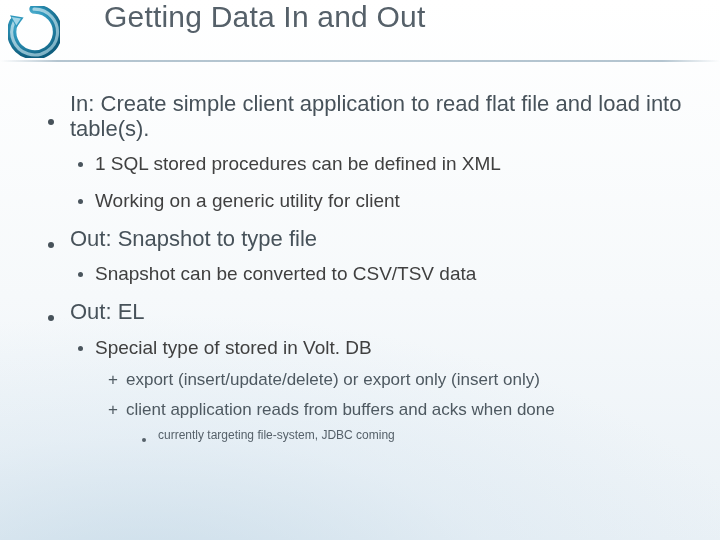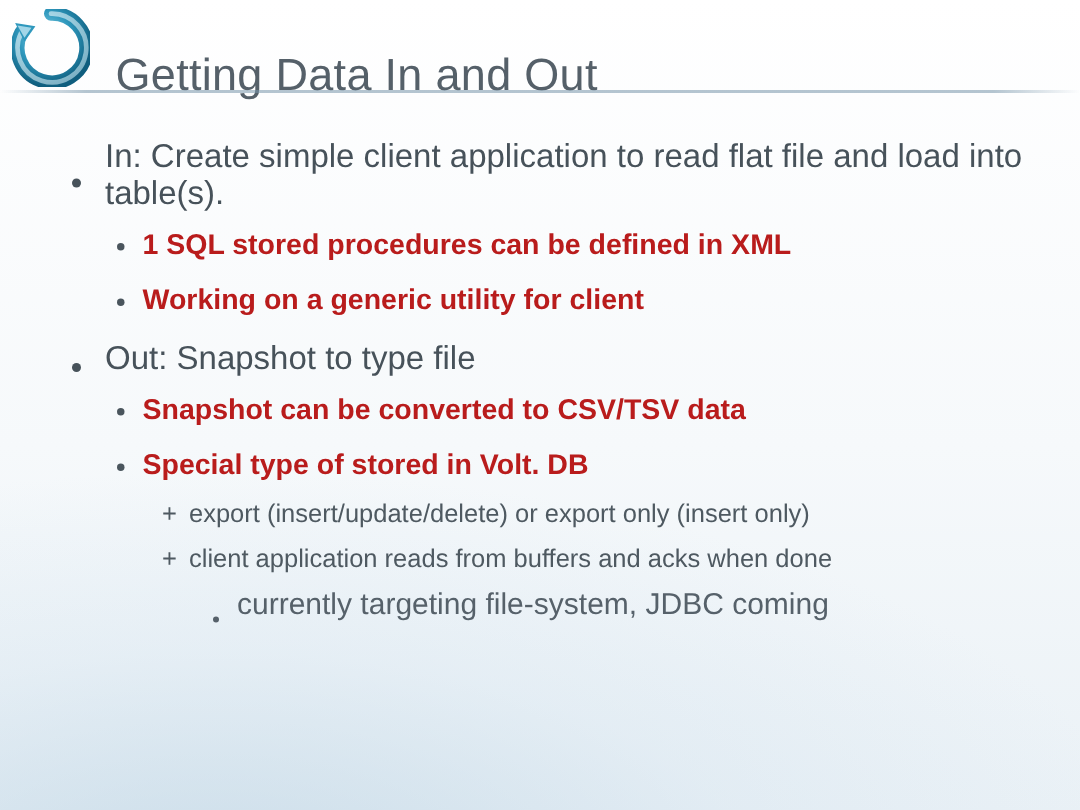--- a/index.html
+++ b/index.html
@@ -12,22 +12,22 @@
     background:
       radial-gradient(ellipse 900px 400px at 20% 110%, rgba(170,200,220,0.5) 0%, rgba(200,220,235,0.25) 40%, rgba(255,255,255,0) 70%),
       linear-gradient(180deg, #ffffff 0%, #f6f9fb 55%, #eaf1f6 100%);
     color: #3f4a52;
   }
 
   .header {
     position: relative;
     height: 68px;
     display: flex;
-    align-items: flex-end;
-    padding-left: 77px;
+    align-items: flex-start;
+    padding-left: 104px;
   }
   .header-line {
     position: absolute;
     left: 0; right: 0;
     bottom: 6px;
     height: 2px;
     background: linear-gradient(90deg, rgba(120,150,170,0.0) 0%, rgba(120,150,170,0.55) 8%, rgba(120,150,170,0.55) 92%, rgba(120,150,170,0.0) 100%);
     box-shadow: 0 6px 8px -4px rgba(100,130,150,0.35);
   }
   .title {
@@ -77,22 +77,21 @@
     margin: 12px 0 0 42px;
   }
   .level2 > li {
     margin-bottom: 14px;
   }
   .level2 > li > .row {
     display: flex;
     align-items: flex-start;
     font-size: 19px;
     line-height: 1.2;
-    color: #b91c1c;
-    font-weight: bold;
+    color: #404040;
   }
   .bullet2 {
     width: 5px; height: 5px;
     background: #4a555d;
     border-radius: 50%;
     margin: 9px 12px 0 0;
     flex: 0 0 auto;
   }
 
   .level3 {
@@ -115,21 +114,21 @@
     text-align: center;
     color: #4e5961;
   }
 
   .level4 {
     margin: 8px 0 0 36px;
   }
   .level4 > li > .row {
     display: flex;
     align-items: flex-end;
-    font-size: 20px;
+    font-size: 12px;
     color: #56616a;
   }
   .bullet4 {
     width: 4px; height: 4px;
     background: #56616a;
     border-radius: 50%;
     margin: 7px 12px 0 0;
     flex: 0 0 auto;
   }
 
@@ -193,20 +192,24 @@
         <li>
           <div class="row">
             <div class="bullet2"></div>
             <div class="txt">Snapshot can be converted to CSV/TSV data</div>
           </div>
         </li>
       </ul>
     </li>
 
     <li>
+      <div class="row">
+        <div class="bullet1"></div>
+        <div class="txt">Out: EL</div>
+      </div>
       <ul class="level2">
         <li>
           <div class="row">
             <div class="bullet2"></div>
             <div class="txt">Special type of stored in Volt. DB</div>
           </div>
           <ul class="level3">
             <li>
               <div class="row">
                 <div class="plus">+</div>

